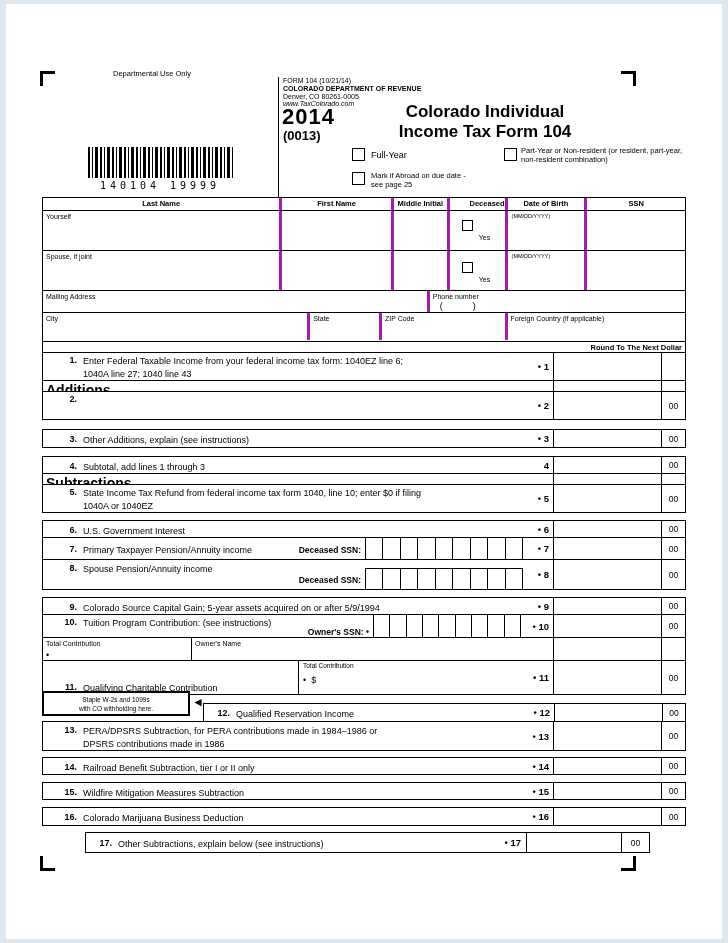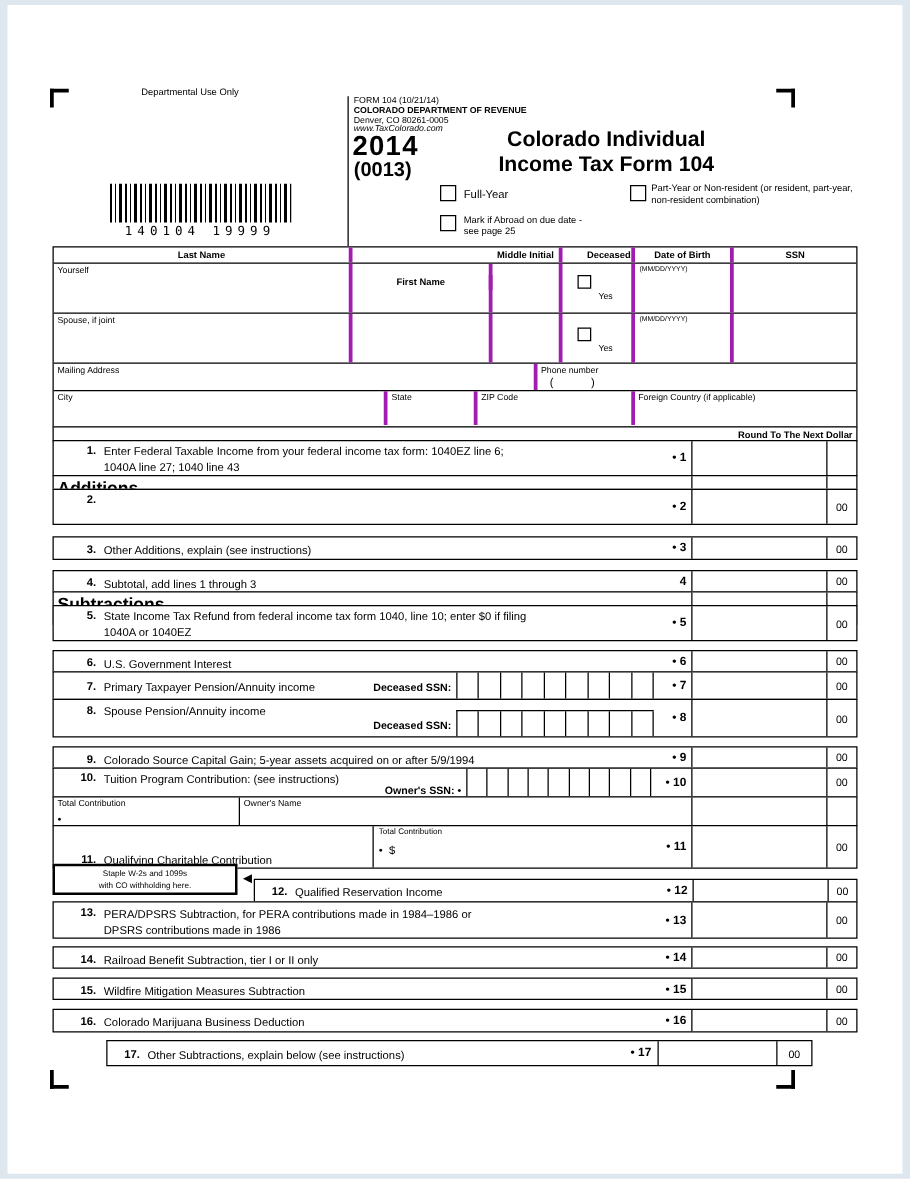--- a/index.html
+++ b/index.html
@@ -80,41 +80,41 @@
 <div class="barcode" style="left:88px;top:147px;width:145px;height:31px;"></div>
 <div class="bcnum" style="left:82px;top:180px;width:156px;">140104  19999</div>
 
 <div class="abs" style="left:278px;top:77px;height:120px;border-left:1px solid #000;"></div>
 
 <div class="abs t7 nw" style="left:283px;top:77px;">FORM 104 (10/21/14)</div>
 <div class="abs t7 b nw" style="left:283px;top:85px;">COLORADO DEPARTMENT OF REVENUE</div>
 <div class="abs t7 nw" style="left:283px;top:93px;">Denver, CO 80261-0005</div>
 <div class="abs t7 i nw" style="left:283px;top:100px;">www.TaxColorado.com</div>
 <div class="abs b nw" style="left:282px;top:104px;font-size:22px;letter-spacing:1px;">2014</div>
-<div class="abs b nw" style="left:283px;top:128px;font-size:16px;">(0013)</div>
+<div class="abs b nw" style="left:283px;top:128px;font-size:13px;">(0013)</div>
 
 <div class="abs b" style="left:352px;top:102px;width:266px;text-align:center;font-size:17px;line-height:1.15;">
   <div>Colorado Individual</div>
   <div>Income Tax Form 104</div>
 </div>
 
 <div class="cb" style="left:352px;top:148px;"></div>
 <div class="abs t9 nw" style="left:371px;top:150px;">Full-Year</div>
 
 <div class="cb" style="left:504px;top:148px;"></div>
 <div class="abs t75" style="left:521px;top:146px;width:168px;line-height:1.2;">Part-Year or Non-resident (or resident, part-year, non-resident combination)</div>
 
 <div class="cb" style="left:352px;top:172px;"></div>
 <div class="abs t75" style="left:371px;top:171px;width:108px;line-height:1.2;">Mark if Abroad on due date - see page 25</div>
 
 <div class="ttable">
 
   <div class="trow" style="top:0;height:13px;border-bottom:1px solid #000;">
     <div class="tcell th" style="width:240px;">Last Name</div>
-    <div class="tcell th" style="width:112px;margin-top:22px;">First Name</div>
+    <div class="tcell th" style="width:112px;">First Name</div>
     <div class="tcell th" style="width:56px;">Middle Initial</div>
     <div class="tcell th" style="width:58px;text-align:right;">Deceased</div>
     <div class="tcell th" style="width:80px;">Date of Birth</div>
     <div class="tcell th last" style="width:98px;">SSN</div>
   </div>
 
   <div class="trow" style="top:13px;height:40px;border-bottom:1px solid #000;">
     <div class="tcell" style="width:240px;">
       <span class="cell-label">Yourself</span>
     </div>

